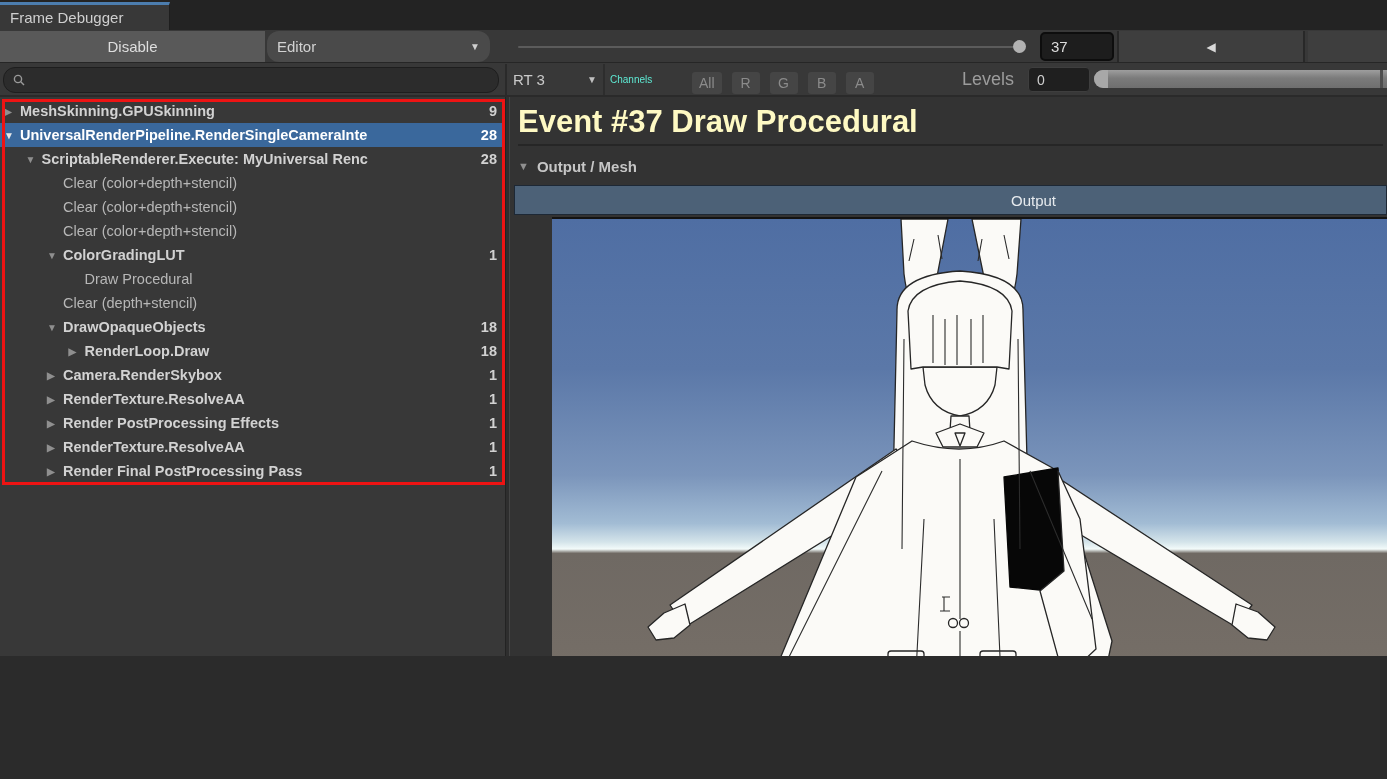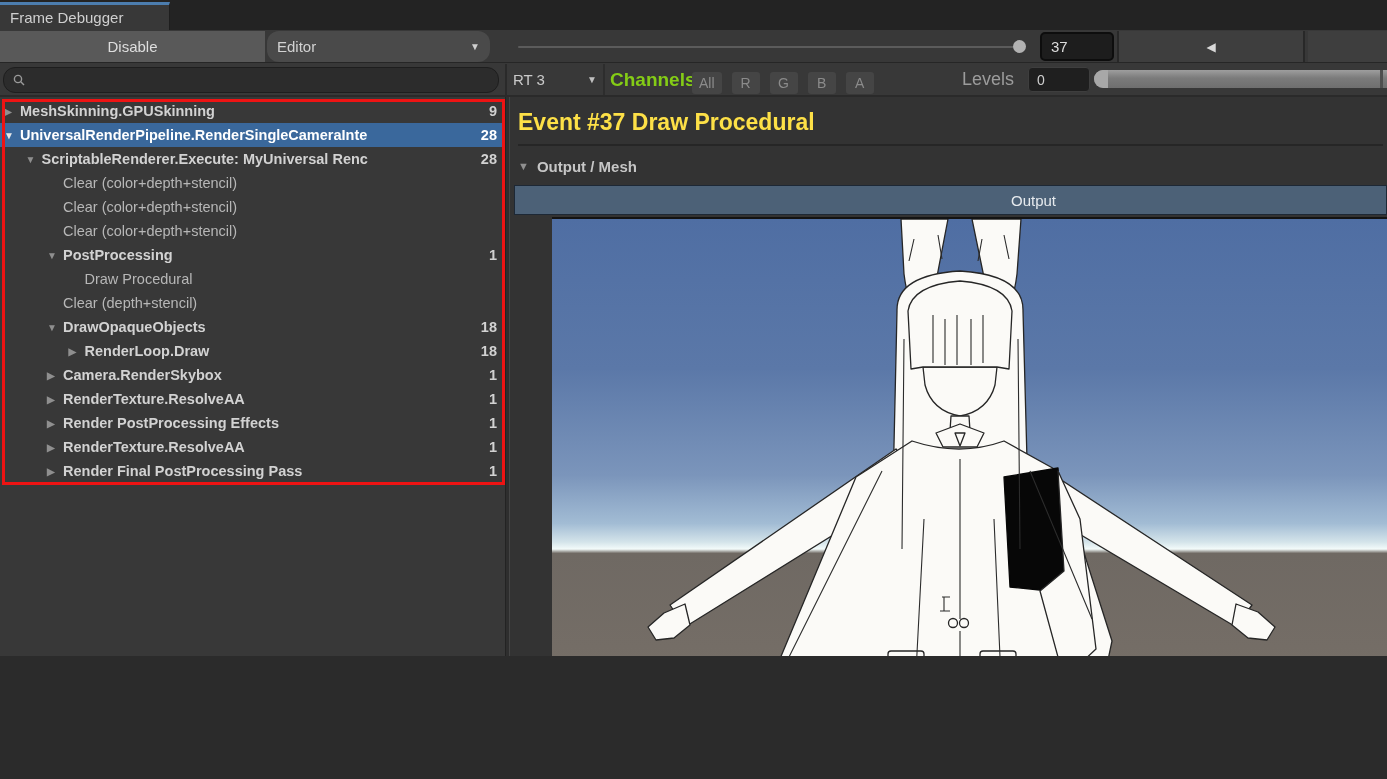--- a/index.html
+++ b/index.html
@@ -33,21 +33,21 @@
   
   .row2 { position:absolute; left:0; top:64px; width:1387px; height:33px; background:#383838; border-bottom:2px solid #2a2a2a; }
   .search { position:absolute; left:3px; top:3px; width:496px; height:26px; background:#2c2c2c;
             border:1px solid #1e1e1e; border-radius:12px; display:flex; align-items:center; padding-left:8px; }
   .search svg { flex:0 0 auto; }
   .search input { background:transparent; border:none; outline:none; color:#cfcfcf; font-size:14px; width:440px; font-family:inherit; }
   .ptools { position:absolute; left:505px; top:0; width:882px; height:31px; border-left:2px solid #2a2a2a; }
   .rt-dd { position:absolute; left:6px; top:0; width:84px; height:31px; display:flex; align-items:center; font-size:15px; color:#cacaca; }
   .rt-dd .caret { margin-left:auto; font-size:10px; color:#c0c0c0; }
   .ptools .sep { position:absolute; left:96px; top:0; width:2px; height:31px; background:#2d2d2d; }
-  .ch-label { position:absolute; left:103px; top:0; height:31px; display:flex; align-items:center; font-size:19px; color:#84cc16;font-weight:bold; }
+  .ch-label { position:absolute; left:103px; top:0; height:31px; display:flex; align-items:center; font-size:10px; color:#5eead4; }
   .ch-group { position:absolute; left:185px; top:8px; display:flex; gap:10px; }
   .ch-btn { min-width:28px; height:22px; background:#454545; border:none; border-radius:3px;
             color:#8b8b8b; font-size:14px; padding:0 7px; font-family:inherit; }
   .lv-label { position:absolute; left:455px; top:0; height:31px; display:flex; align-items:center; font-size:18px; color:#9c9c9c; }
   .lv-field { position:absolute; left:521px; top:3px; width:62px; height:25px; background:#1f1f1f;
               border:1px solid #3e3e3e; border-radius:4px; color:#cfcfcf; font-size:14px; font-family:inherit; padding-left:8px; }
   .lv-slider { position:absolute; left:587px; top:5px; width:295px; height:20px; }
   .lv-bar { position:absolute; left:0; top:1px; width:295px; height:18px; border-radius:9px 0 0 9px;
             background:linear-gradient(#9e9e9e,#7b7b7b 45%,#6f6f6f); }
   .lv-handle-l { position:absolute; left:0; top:1px; width:14px; height:18px; border-radius:9px 0 0 9px; background:#a8a8a8; }
@@ -65,21 +65,21 @@
   .tree-row.selected { background:#3a689c; color:#ffffff; }
   .tree-row .indent { flex:0 0 auto; }
   .tree-row .arrow { flex:0 0 16px; font-size:10px; color:#8f8f8f; }
   .tree-row.selected .arrow { color:#e8e8e8; }
   .tree-row .label { flex:1 1 auto; white-space:nowrap; overflow:hidden; }
   .tree-row .count { flex:0 0 auto; padding-right:8px; }
   .red-rect { position:absolute; left:2px; top:2px; width:503px; height:386px; border:3px solid #ee1313; pointer-events:none; }
 
   
   .event-header { position:absolute; left:8px; top:3px; width:865px; height:46px; display:flex; align-items:center;
-                  font-size:23px; font-weight:700; color:#fde047; border-bottom:2px solid #262626; }
+                  font-size:31px; font-weight:700; color:#fef9c3; border-bottom:2px solid #262626; }
   .foldout { position:absolute; left:8px; top:53px; height:32px; display:flex; align-items:center; gap:8px; }
   .foldout .tri { font-size:11px; color:#909090; }
   .foldout .txt { font-size:15px; font-weight:700; color:#c6c6c6; }
   .output-bar { position:absolute; left:4px; top:88px; width:873px; height:30px; background:#4c6177;
                 border:1px solid #1d2835; display:flex; align-items:center; justify-content:center;
                 font-size:15px; color:#e6eaee; }
   .output-bar span { transform:translateX(83px); }
 
   .image { position:absolute; left:42px; top:120px; width:835px; height:536px; border-top:2px solid #141414;
            background:linear-gradient(#4f6ea3 0%, #5b78a8 28%, #7b95bb 48%, #a2bcd4 57%, #d4e4ea 60.5%, #f3fbfa 61.8%,
@@ -189,21 +189,21 @@
         </div>
         <div class="tree-row">
           <span class="indent" style="width: 47px;"></span>
           <span class="arrow"></span>
           <span class="label">Clear (color+depth+stencil)</span>
           <span class="count"></span>
         </div>
         <div class="tree-row bold">
           <span class="indent" style="width: 47px;"></span>
           <span class="arrow">▼</span>
-          <span class="label">PostProcessing</span>
+          <span class="label">ColorGradingLUT</span>
           <span class="count">1</span>
         </div>
         <div class="tree-row">
           <span class="indent" style="width: 68.5px;"></span>
           <span class="arrow"></span>
           <span class="label">Draw Procedural</span>
           <span class="count"></span>
         </div>
         <div class="tree-row">
           <span class="indent" style="width: 47px;"></span>

